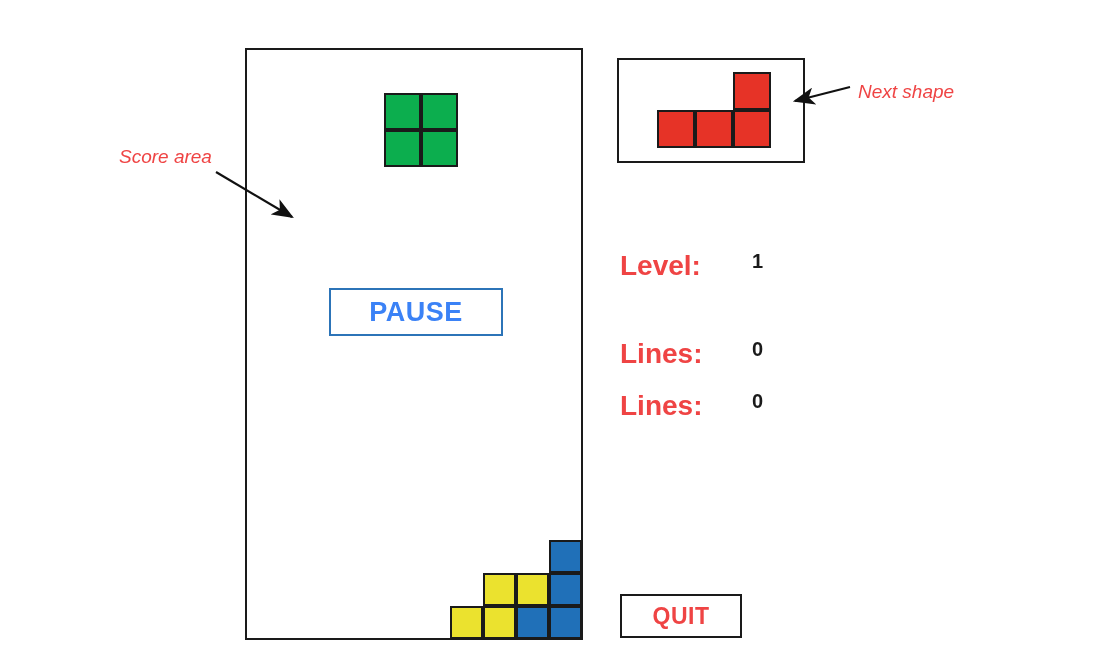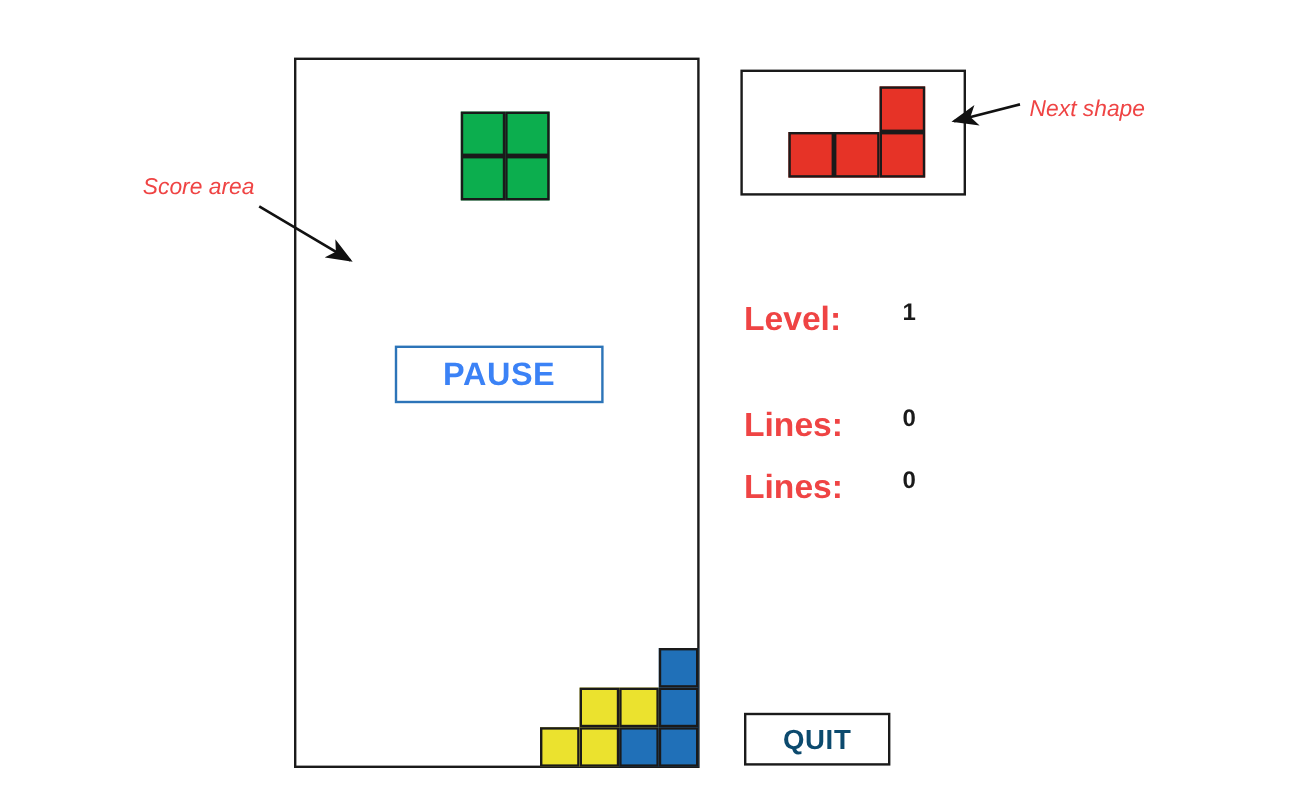--- a/index.html
+++ b/index.html
@@ -115,21 +115,21 @@
     box-sizing: border-box;
     background: #ffffff;
     display: flex;
     align-items: center;
     justify-content: center;
     cursor: pointer;
   }
   #quit-label {
     font-size: 23px;
     font-weight: bold;
-    color: #0c4a6e;
+    color: #ef4444;
     letter-spacing: 0.5px;
     font-family: "Liberation Sans", sans-serif;
   }
 
   
   .annotation {
     position: absolute;
     font-size: 19px;
     font-style: italic;
     color: #ef4444;

